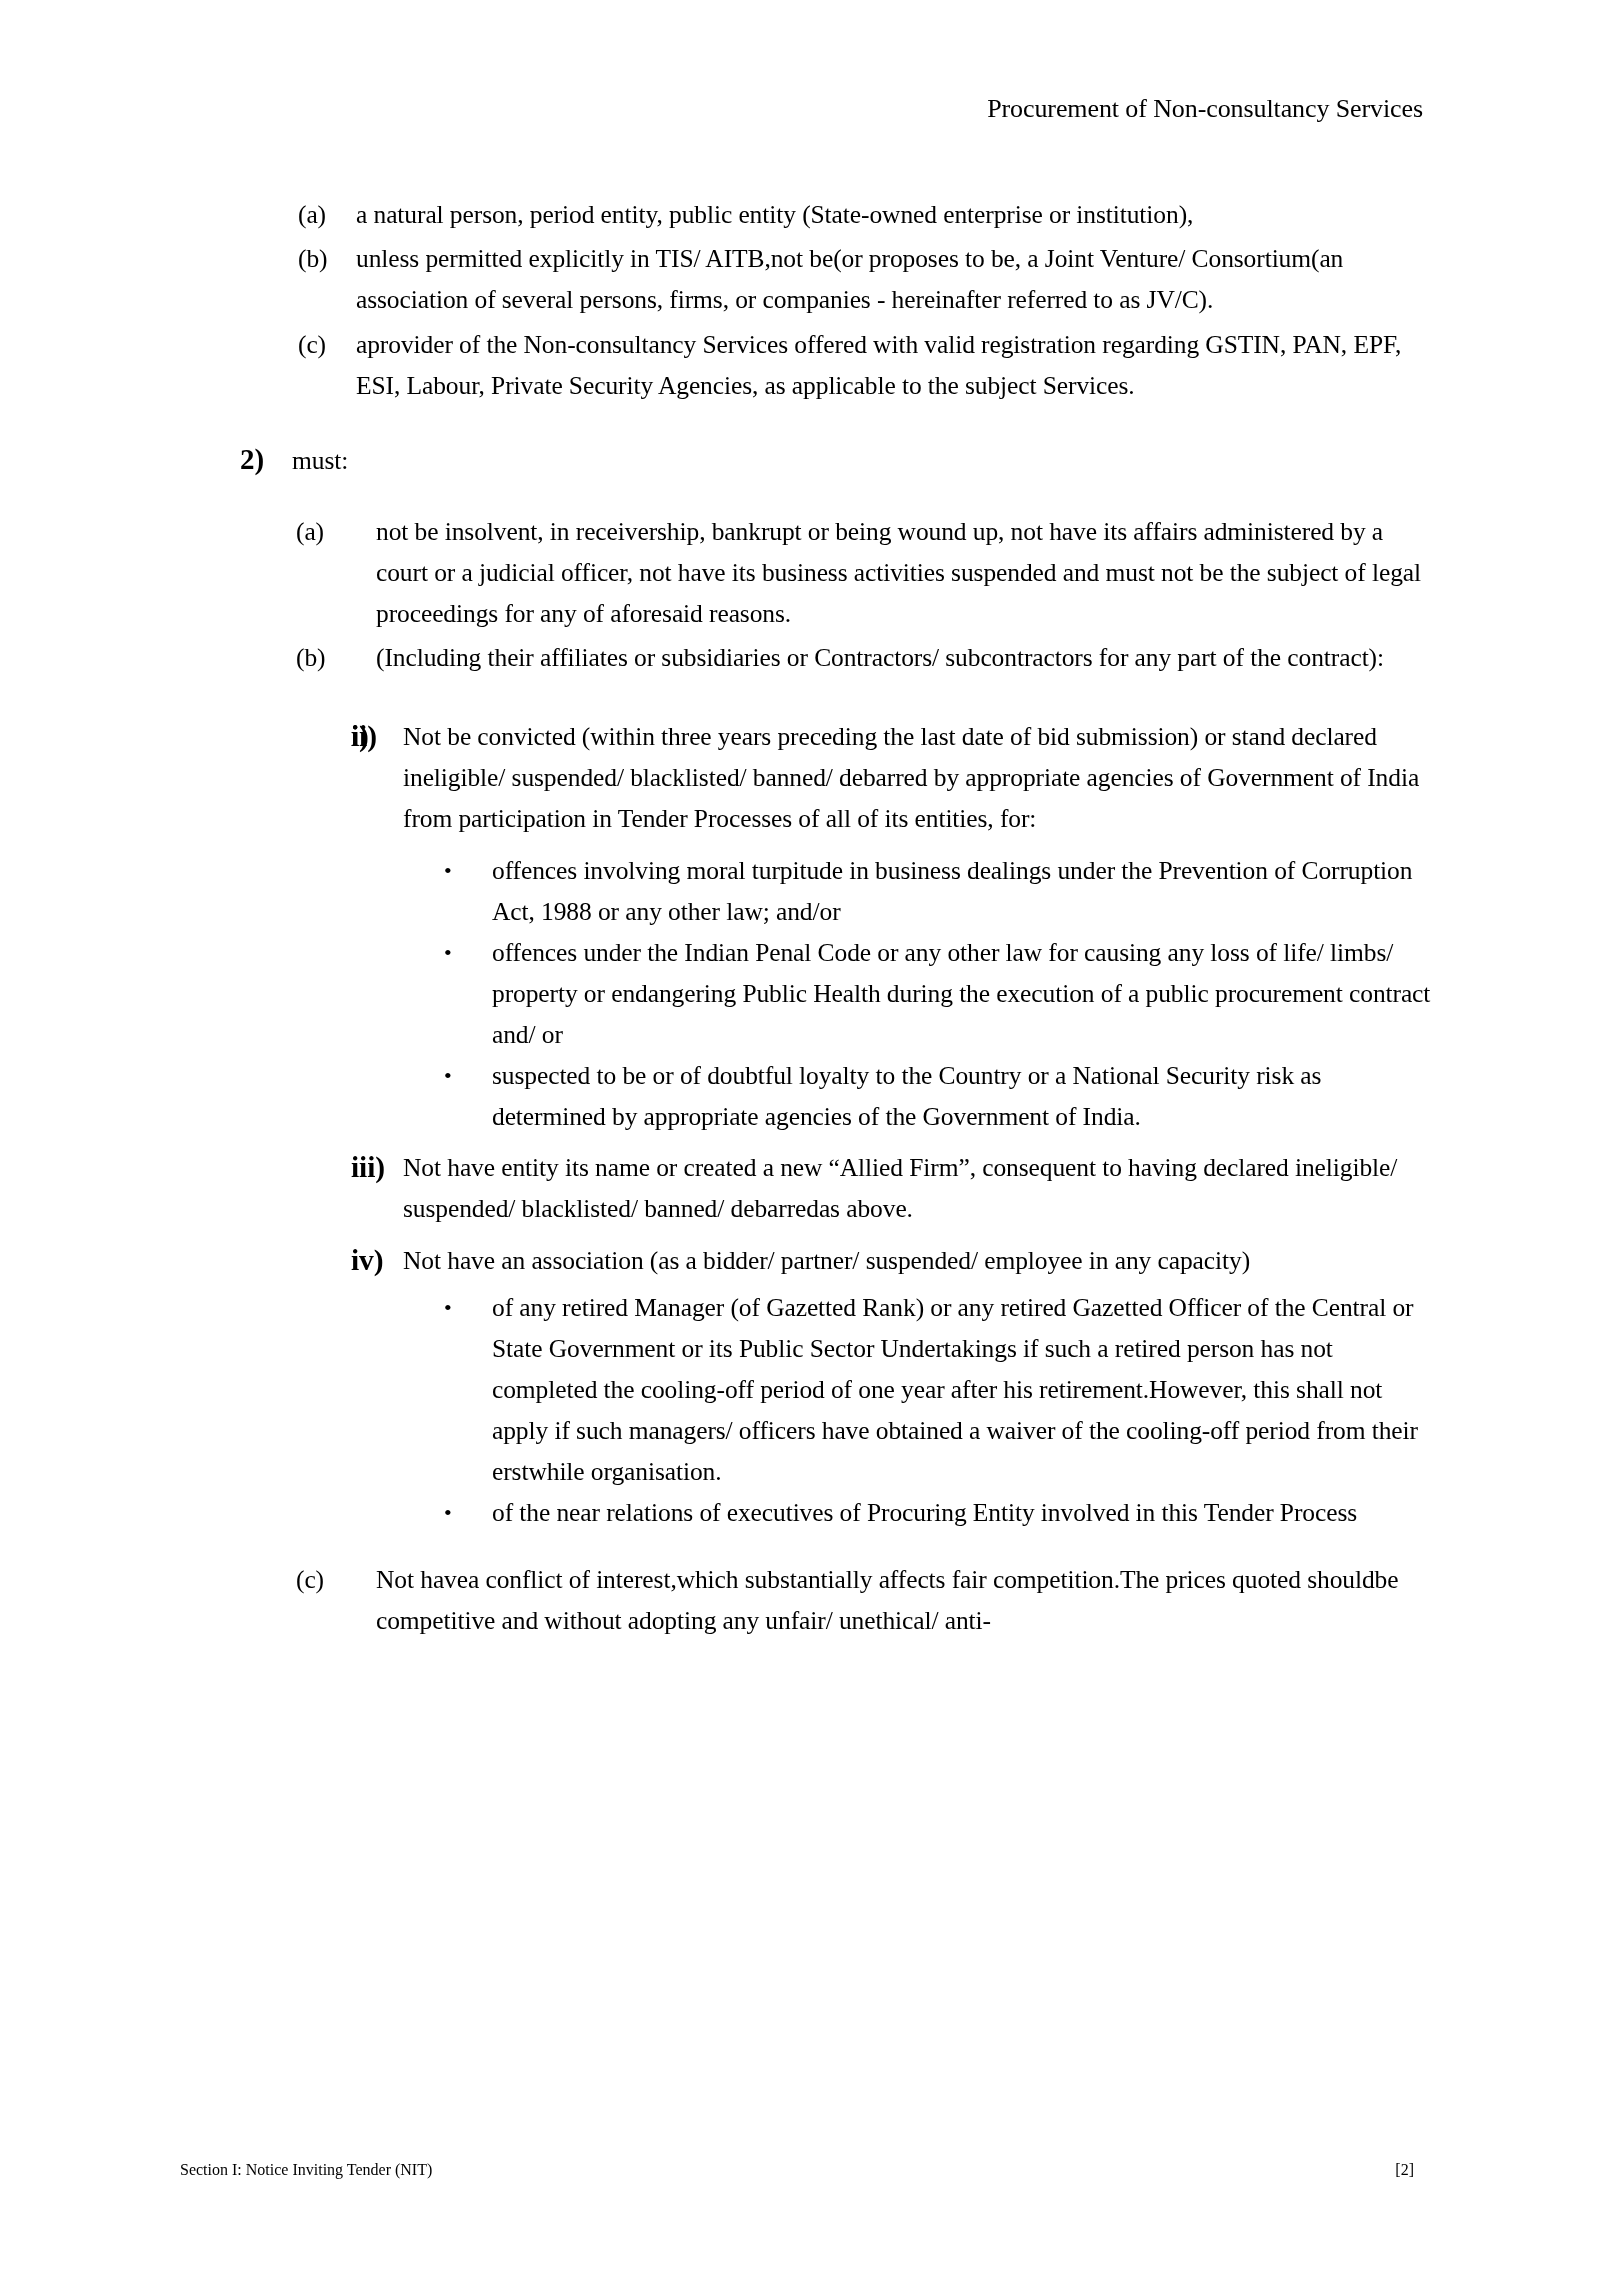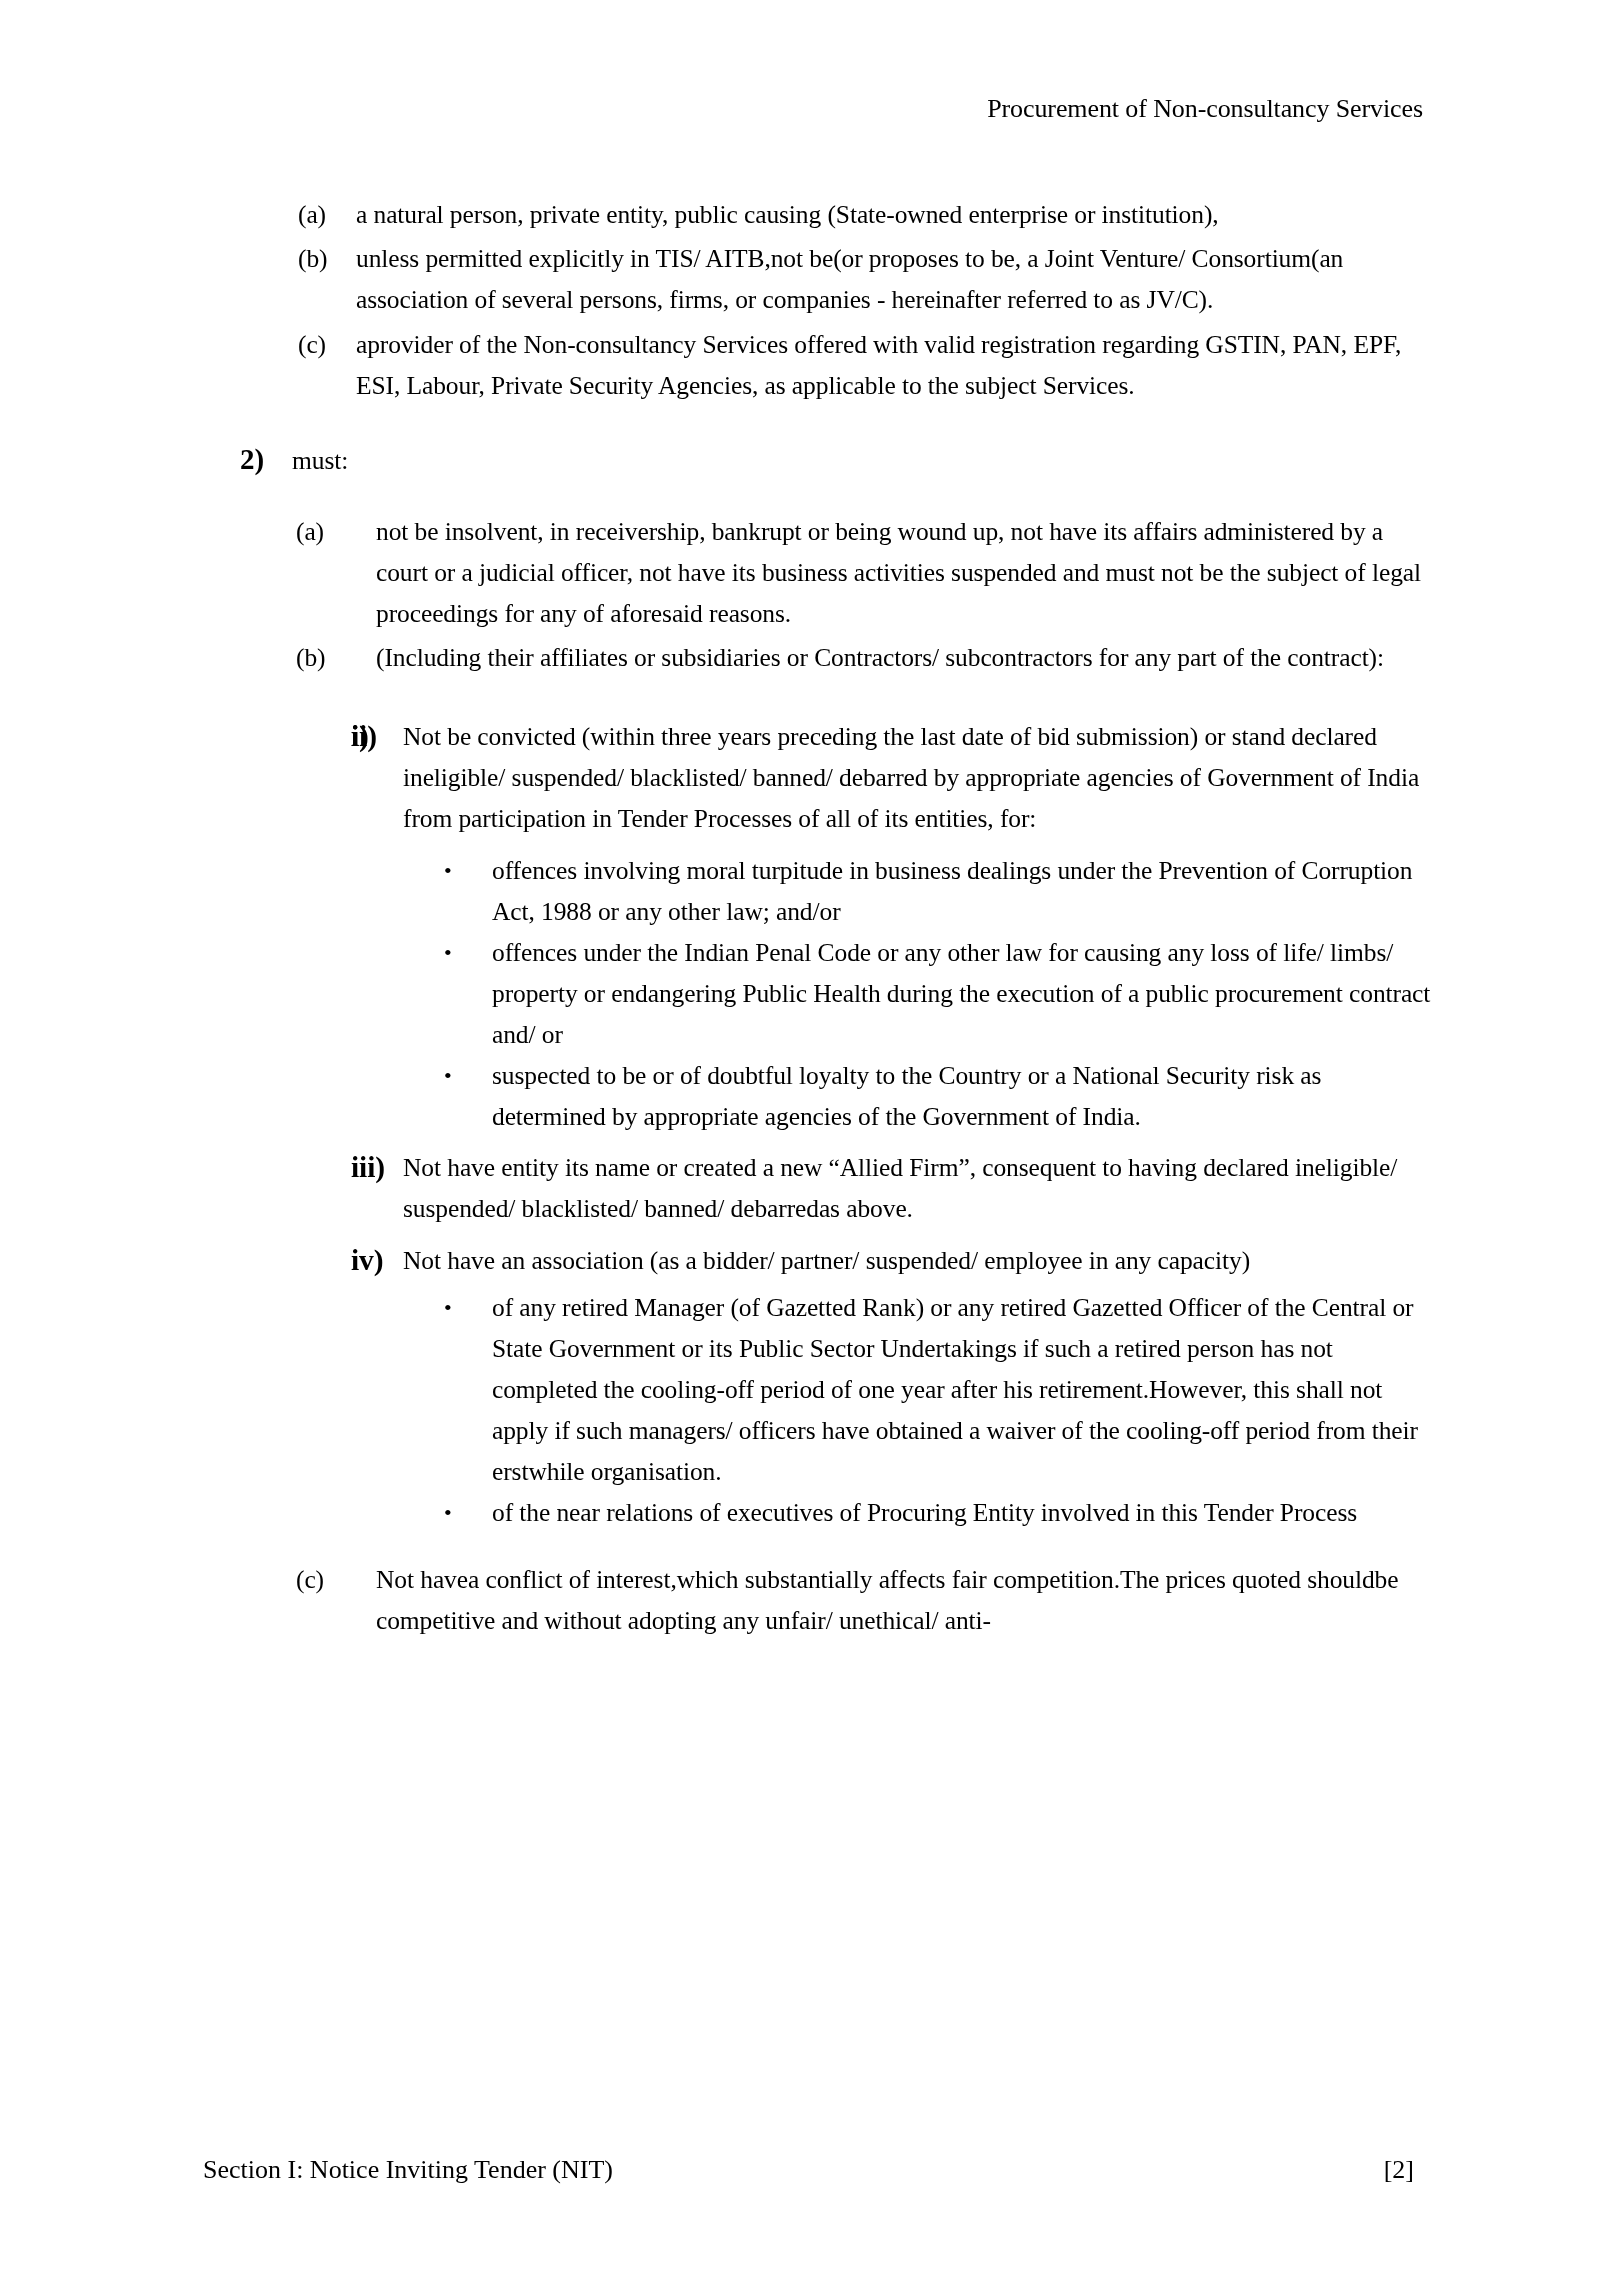--- a/index.html
+++ b/index.html
@@ -57,43 +57,43 @@
   .bul { margin-left: 444px; width: 988px; padding-left: 48px; }
   .bul .lbl { font-size: 22px; }
   .bul-gap { margin-top: 11px; }
   .bul-gap-sm { margin-top: 6.5px; }
 
   .c-last { margin-top: 26px; }
 
   .footer {
     position: absolute;
     top: 2154px;
-    left: 203px;
+    left: 180px;
     right: 209px;
     display: flex;
     justify-content: space-between;
-    font-size: 26px;
+    font-size: 16px;
     line-height: 31px;
     letter-spacing: 0;
   }
 </style>
 </head>
 <body>
 
 <div class="page">
 
   <div class="header">
     <span>Procurement of Non-consultancy Services</span>
   </div>
 
   <div class="content">
 
     <div class="item l1">
       <span class="lbl">(a)</span>
-      <span class="txt">a natural person, private entity, public causing (State-owned enterprise or institution),</span>
+      <span class="txt">a natural person, period entity, public entity (State-owned enterprise or institution),</span>
     </div>
     <div class="item l1">
       <span class="lbl">(b)</span>
       <span class="txt">unless permitted explicitly in TIS/ AITB,not be(or proposes to be, a Joint Venture/ Consortium(an association of several persons, firms, or companies - hereinafter referred to as JV/C).</span>
     </div>
     <div class="item l1">
       <span class="lbl">(c)</span>
       <span class="txt">aprovider of the Non-consultancy Services offered with valid registration regarding GSTIN, PAN, EPF, ESI, Labour, Private Security Agencies, as applicable to the subject Services.</span>
     </div>
 

